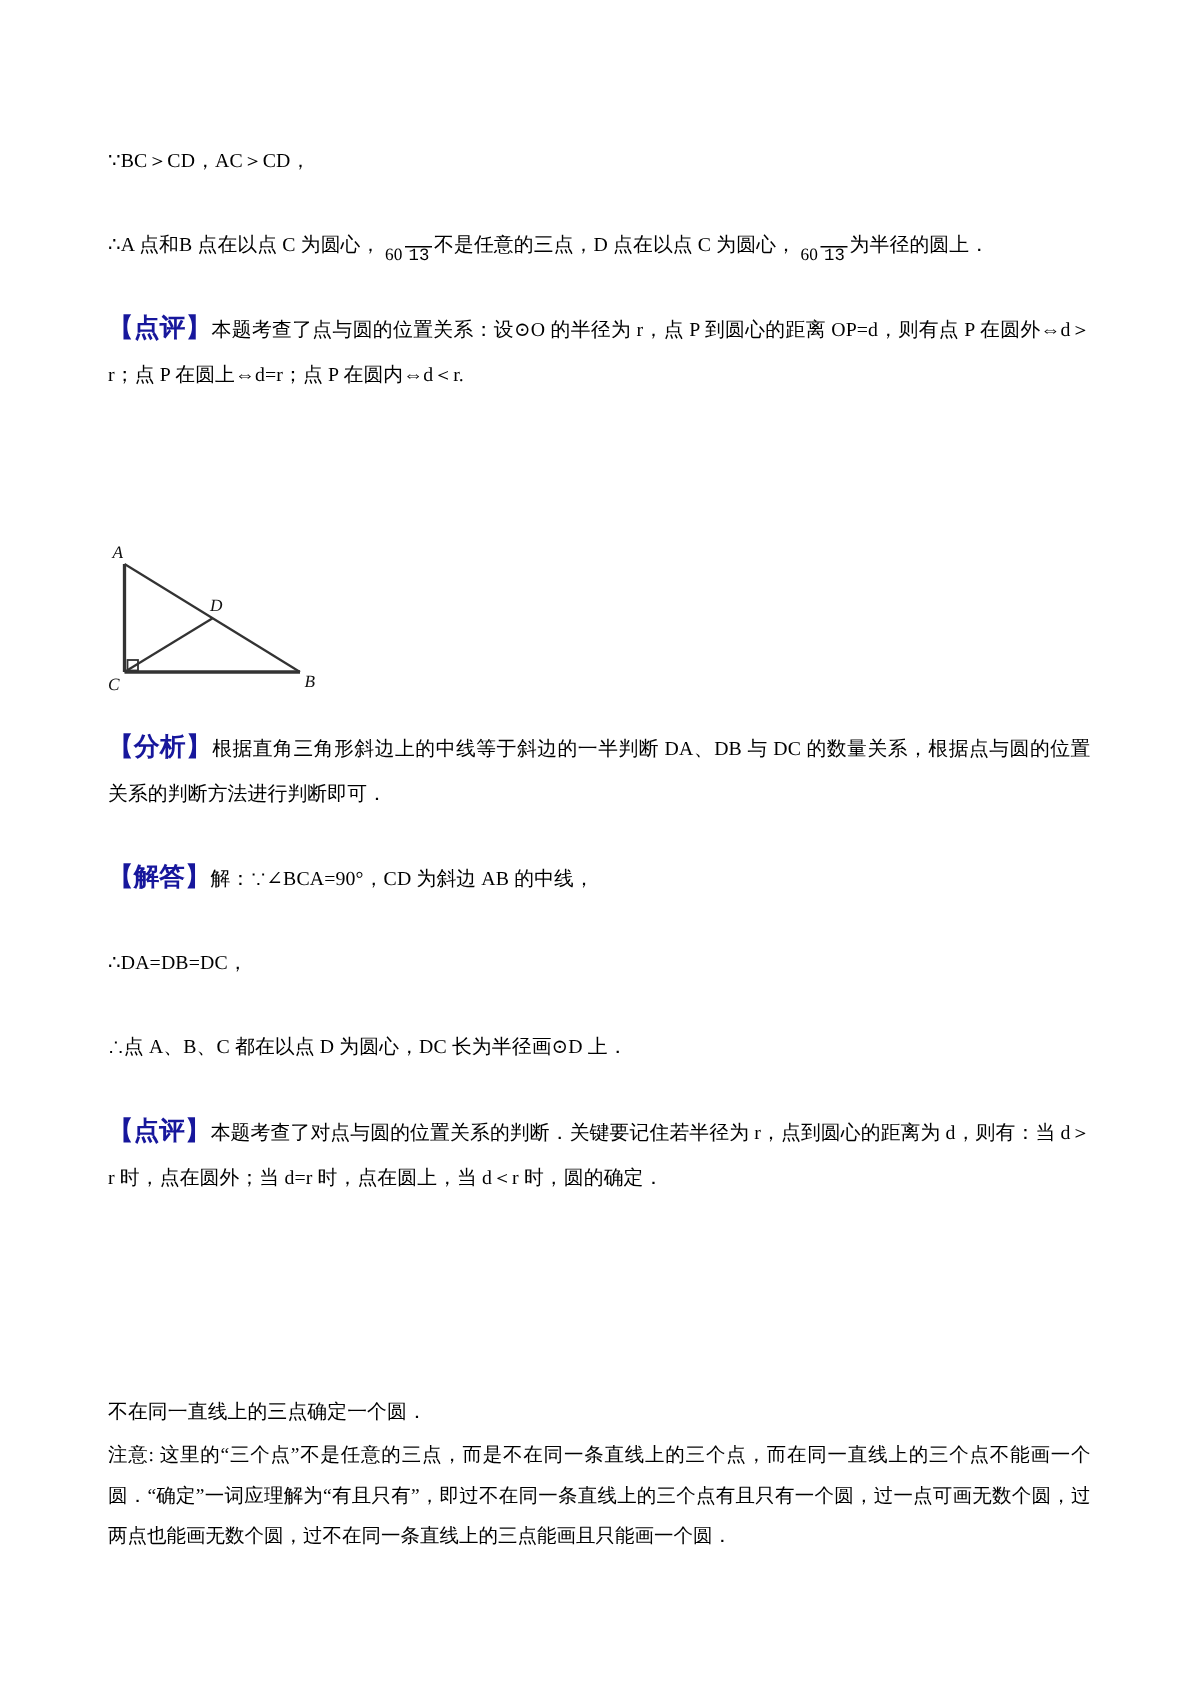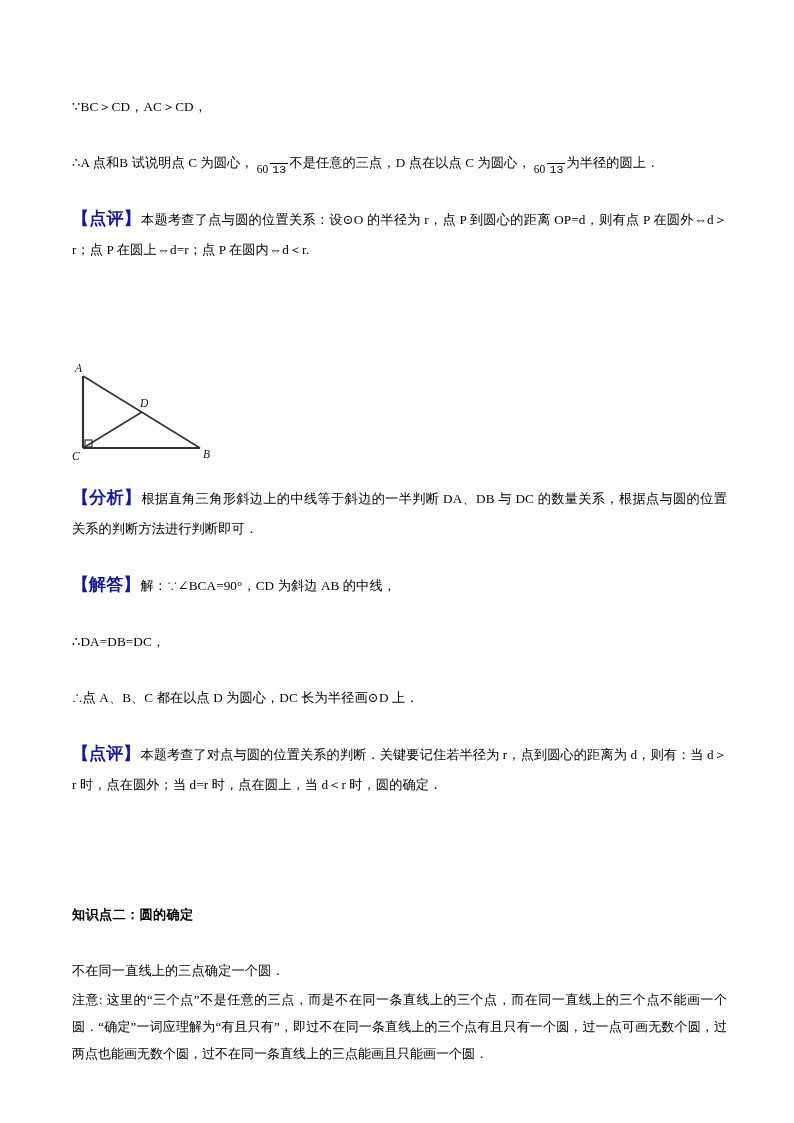--- a/index.html
+++ b/index.html
@@ -95,21 +95,21 @@
 <body>
 
 <div class="page">
   <div class="content">
 
     <p class="para">∵BC＞CD，AC＞CD，</p>
 
     <div class="gap-md"></div>
 
     <p class="para">
-      <span>∴A 点和B 试说明点 C 为圆心，</span><span class="frac">
+      <span>∴A 点和B 点在以点 C 为圆心，</span><span class="frac">
           <span class="num">60</span>
           <span class="den">13</span>
         </span><span>不是任意的三点，D 点在以点 C 为圆心，</span><span class="frac">
           <span class="num">60</span>
           <span class="den">13</span>
         </span><span>为半径的圆上．</span>
     </p>
 
     <div class="gap-md"></div>
 
@@ -165,21 +165,20 @@
 
     <div class="gap-md"></div>
 
     <p class="para">
       <span class="label-blue">【点评】</span><span>本题考查了对点与圆的位置关系的判断．关键要记住若半径为 r，点到圆心的距离为 d，则有：当 d＞r 时，点在圆外；当 d=r 时，点在圆上，当 d＜r 时，圆的确定．</span>
     </p>
 
     <div class="gap-xl"></div>
     <div class="gap-lg"></div>
 
-    <p class="para bold-head">知识点二：圆的确定</p>
 
     <div class="gap-md"></div>
 
     <p class="para">不在同一直线上的三点确定一个圆．</p>
 
     <p class="note-para tight">注意: 这里的“三个点”不是任意的三点，而是不在同一条直线上的三个点，而在同一直线上的三个点不能画一个圆．“确定”一词应理解为“有且只有”，即过不在同一条直线上的三个点有且只有一个圆，过一点可画无数个圆，过两点也能画无数个圆，过不在同一条直线上的三点能画且只能画一个圆．</p>
 
   </div>
 </div>
 

